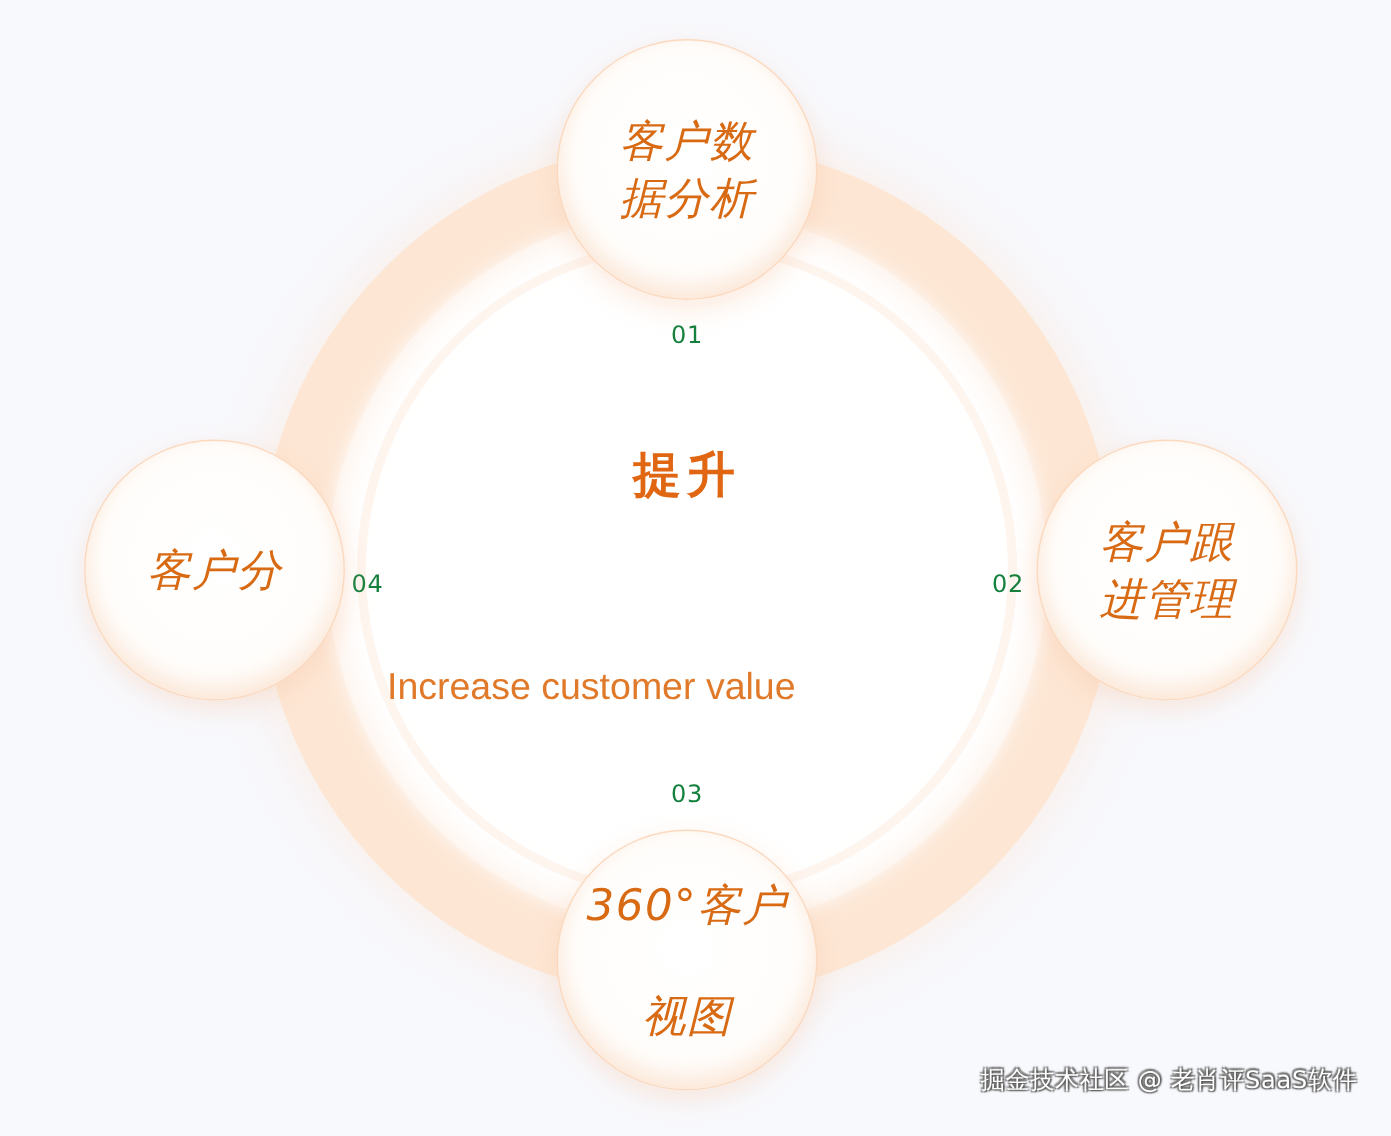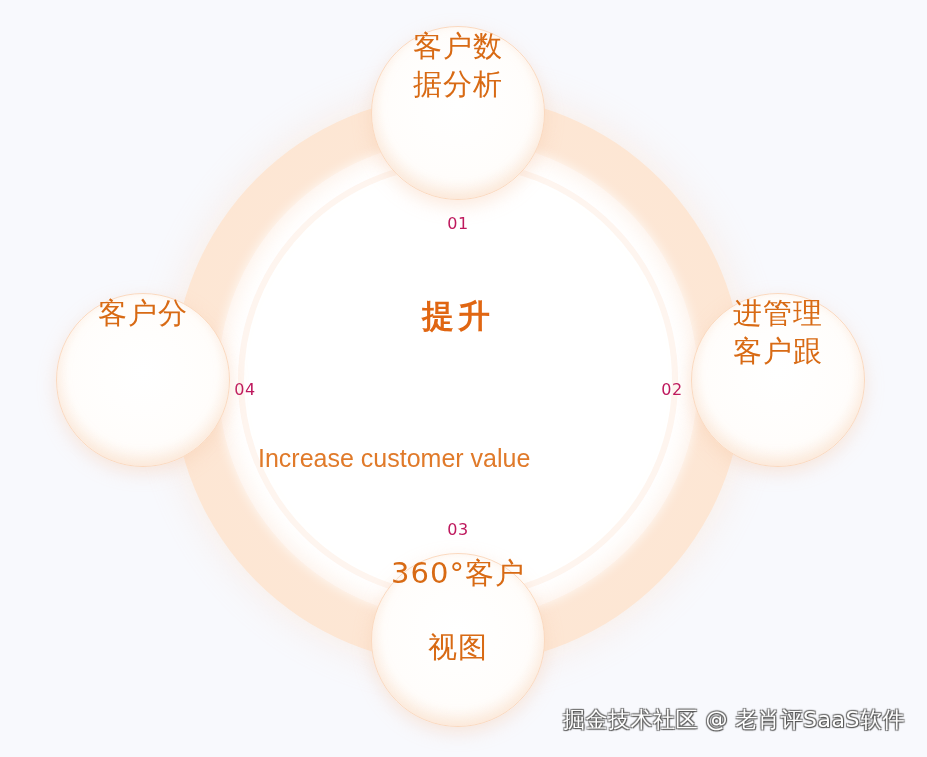--- a/index.html
+++ b/index.html
@@ -46,39 +46,41 @@
     .node {
       position: absolute;
       width: 174px; height: 174px;
       border-radius: 50%;
       background: radial-gradient(circle at 50% 45%, #ffffff 0%, #fffdfb 58%, #fdf3ea 82%, #fbe6d6 100%);
       border: 1.5px solid #fbd9bf;
       box-sizing: border-box;
       box-shadow: 0 6px 18px rgba(245, 196, 160, 0.35), inset 0 -6px 14px rgba(251, 225, 205, 0.7);
       display: flex;
       align-items: center;
+      justify-content: center;
       flex-direction: column;
       cursor: pointer;
+      font-style: italic;
     }
     .node-text {
       color: #d86a14;
       font-size: 29px;
       line-height: 38px;
       text-align: center;
       font-weight: normal;
       letter-spacing: 1px;
     }
     .node-top    { left: 371px; top: 26px; }
     .node-right  { left: 691px; top: 293px; }
     .node-bottom { left: 371px; top: 553px; gap: 36px; }
     .node-left   { left: 56px;  top: 293px; }
 
     .step-num {
       position: absolute;
-      color: #be185d;
+      color: #15803d;
       font-size: 16px;
       font-family: "DejaVu Sans", "Liberation Sans", sans-serif;
       transform: translate(-50%, -50%);
       letter-spacing: 0.5px;
     }
     .center-title {
       position: absolute;
       left: 258px; top: 282px;
       width: 400px;
       text-align: center;
@@ -94,21 +96,21 @@
       width: 400px;
       color: #e07a2a;
       font-family: "Liberation Sans", sans-serif;
       font-size: 25px;
       line-height: 32px;
     }
     .watermark {
       position: absolute;
       right: 22px; top: 704px;
       color: #ffffff;
-      font-size: 22px;
+      font-size: 16px;
       line-height: 32px;
       text-shadow: 1px 1px 1px #555, -1px -1px 1px #777, 1px -1px 1px #666, -1px 1px 1px #666;
       letter-spacing: 0.5px;
     }
   </style>
 </head>
 <body>
 
 <div class="canvas">
 
@@ -125,22 +127,22 @@
   <div class="step-num" style="left:672px; top:389px;">02</div>
   <div class="step-num" style="left:458px; top:529px;">03</div>
   <div class="step-num" style="left:245px; top:389px;text-align:center;">04</div>
 
   <div class="node node-top">
     <div class="node-text">客户数</div>
     <div class="node-text">据分析</div>
   </div>
 
   <div class="node node-right">
+    <div class="node-text">客户跟</div>
     <div class="node-text">进管理</div>
-    <div class="node-text">客户跟</div>
   </div>
 
   <div class="node node-bottom">
     <div class="node-text">360°客户</div>
     <div class="node-text">视图</div>
   </div>
 
   <div class="node node-left">
     <div class="node-text">客户分</div>
   </div>

